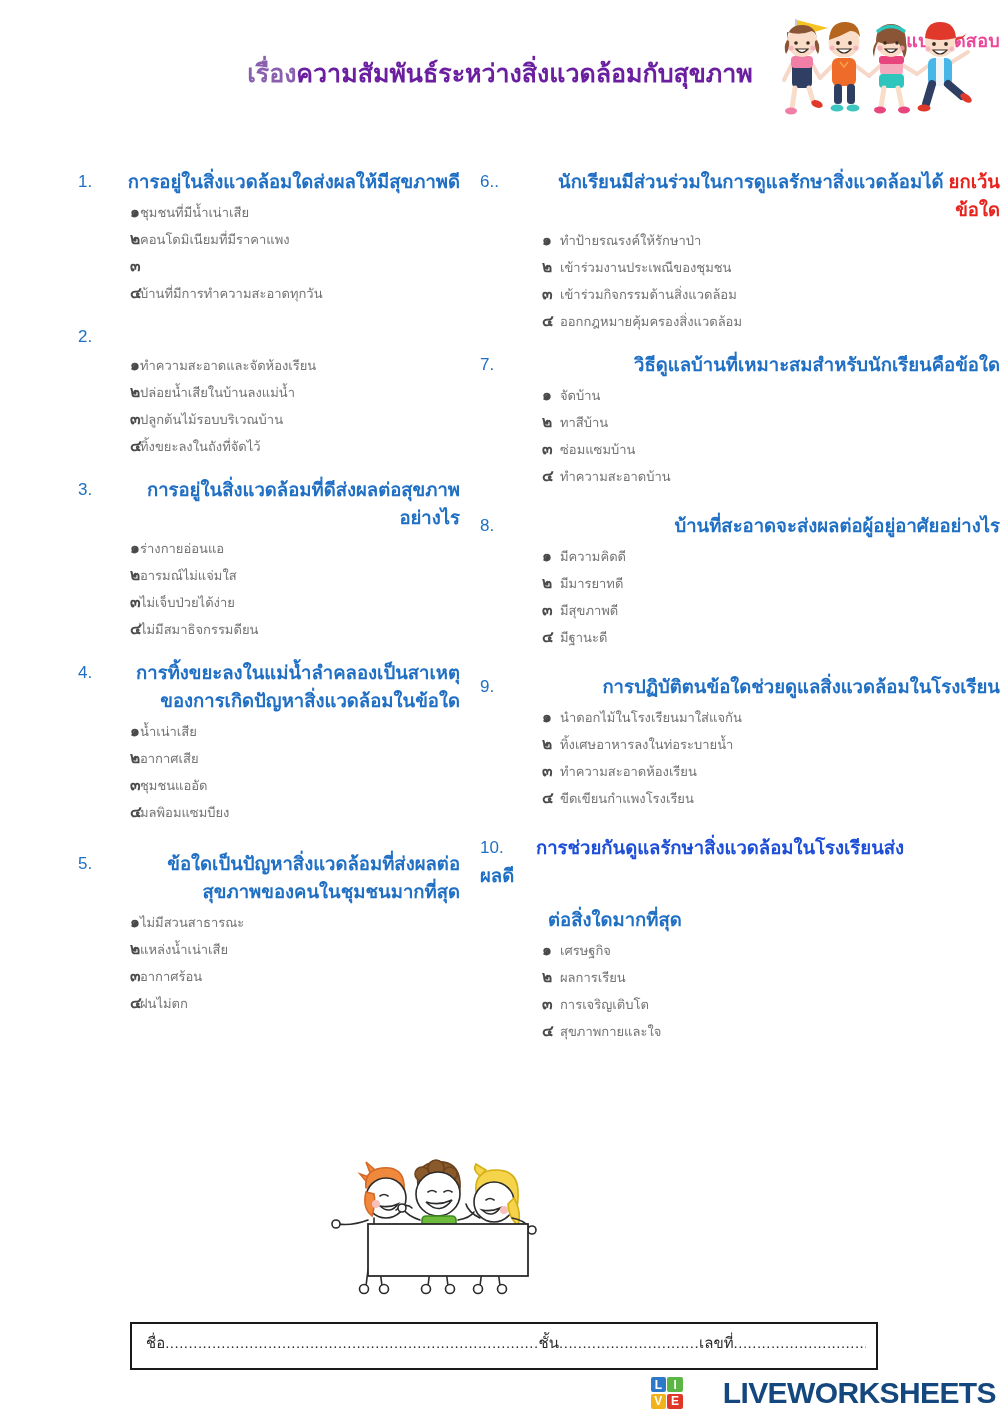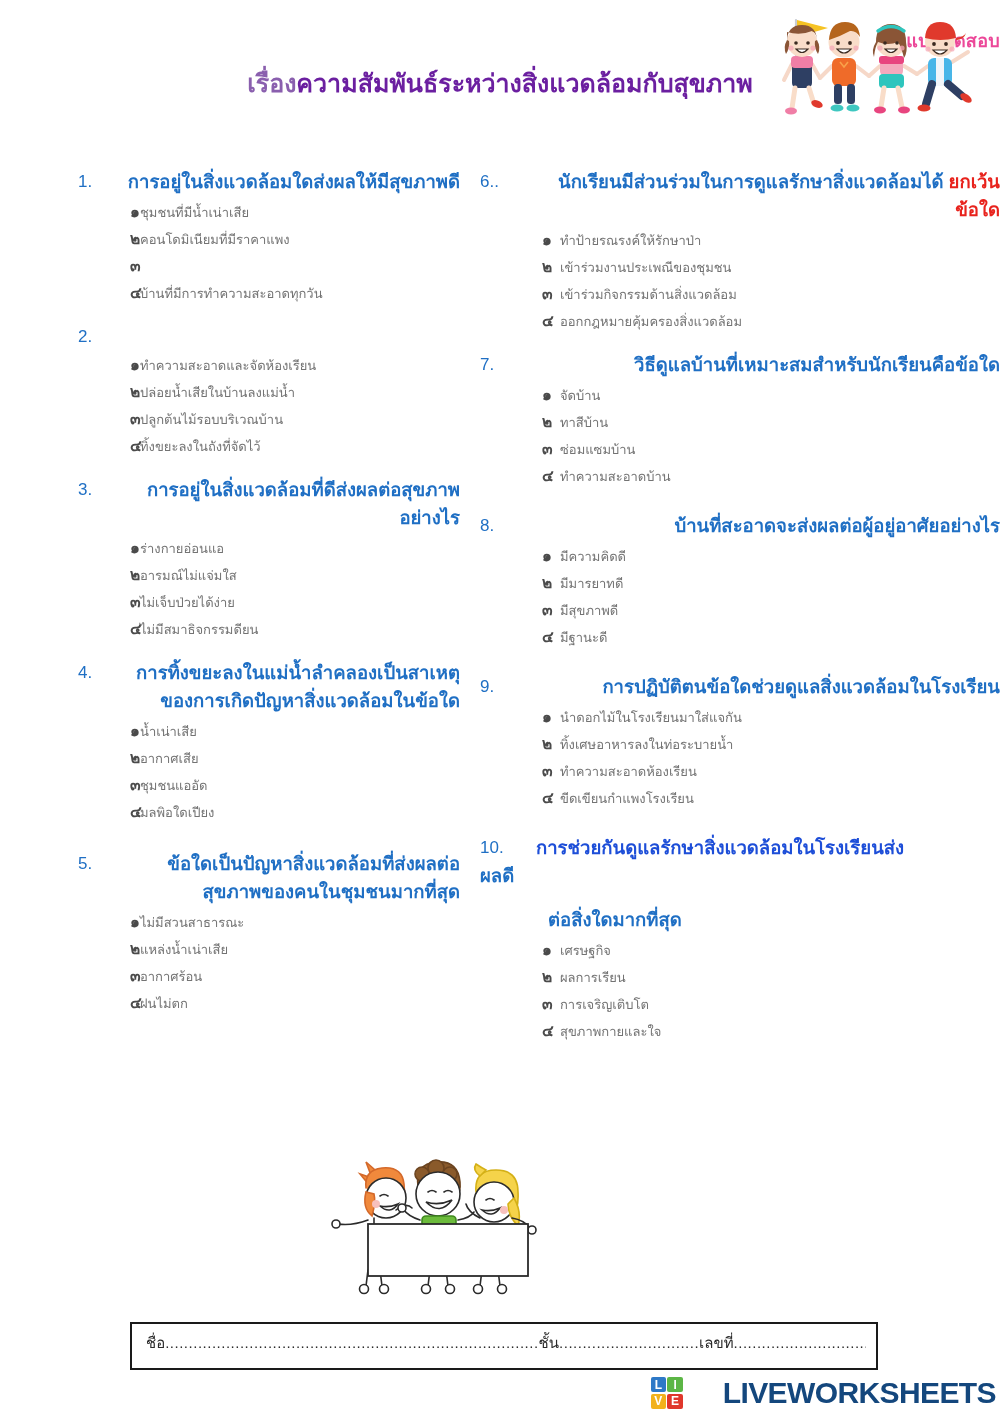--- a/index.html
+++ b/index.html
@@ -29,21 +29,21 @@
     font-size: 18px;
     font-weight: bold;
     letter-spacing: .3px;
     line-height: 1.25;
     text-align: right;
   }
   .title-line2 {
     font-size: 25px;
     font-weight: bold;
     line-height: 1.35;
-    margin-top: 14px;
+    margin-top: 4px;
   }
   .title-line2 .t-prefix { color: #8a5fae; }
   .title-line2 .t-main { color: #6b1fa0; }
 
   .kids-header {
     position: absolute;
     right: 8px;
     top: 4px;
     width: 222px;
     height: 122px;
@@ -387,21 +387,21 @@
         <div class="choice">
           <span class="ch-num">๒</span>
           <span class="ch-text">อากาศเสีย</span>
         </div>
         <div class="choice">
           <span class="ch-num">๓</span>
           <span class="ch-text">ชุมชนแออัด</span>
         </div>
         <div class="choice">
           <span class="ch-num">๔</span>
-          <span class="ch-text">มลพิอใดเปียง</span>
+          <span class="ch-text">มลพิอมแซมบียง</span>
         </div>
       </div>
     </div>
 
     <div class="q" style="margin-top:26px;">
       <div class="q-head">
         <span class="q-num">5.</span>
         <span class="q-stem">ข้อใดเป็นปัญหาสิ่งแวดล้อมที่ส่งผลต่อสุขภาพของคนในชุมชนมากที่สุด</span>
       </div>
       <div class="choices">

